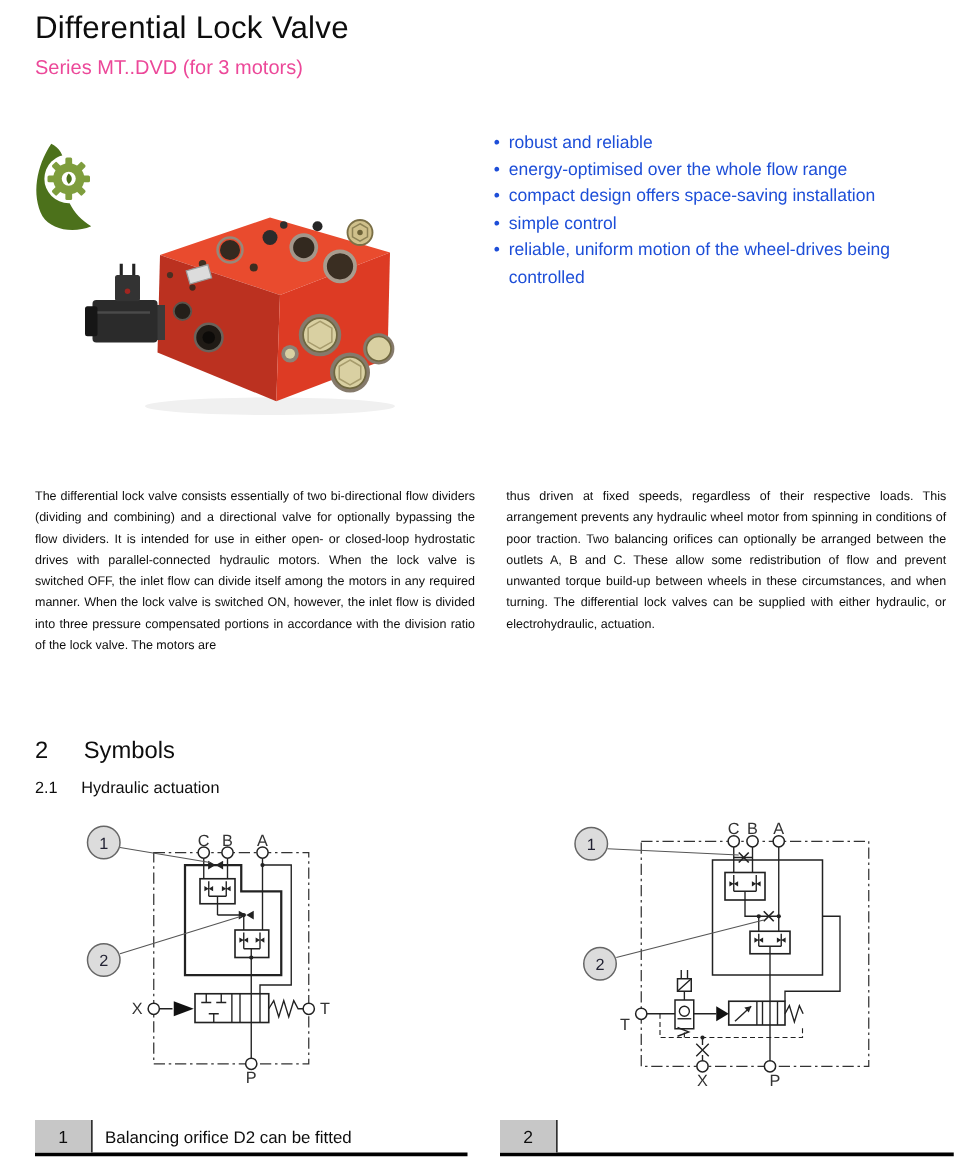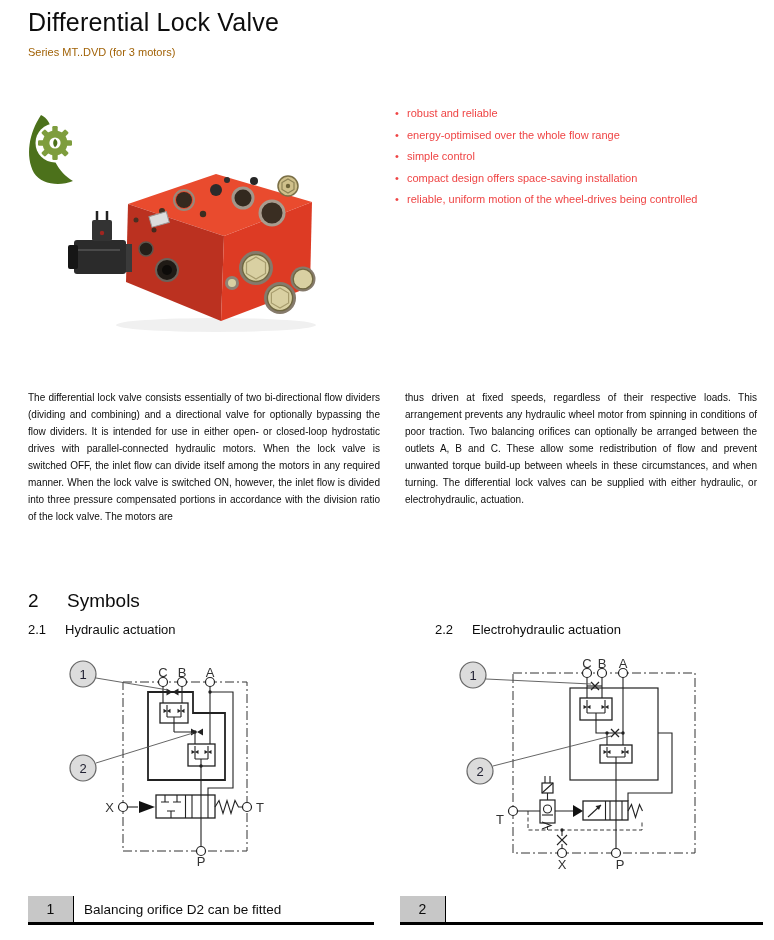--- a/index.html
+++ b/index.html
@@ -2,26 +2,26 @@
 <html><head>
 <meta charset="utf-8">
 <style>
   html,body{margin:0;padding:0;background:#ffffff;}
   .page{
     position:relative;width:774px;height:940px;background:#fff;overflow:hidden;
     font-family:"Liberation Sans",sans-serif;color:#111;
   }
   .abs{position:absolute;}
   .title{font-size:25px;letter-spacing:.2px;color:#0d0d0d;}
-  .subtitle{font-size:11px;color:#a16207;}
+  .subtitle{font-size:16px;color:#ec4899;}
   .brand{display:flex;align-items:center;}
   .brand-word{font-size:33px;line-height:33px;margin-left:6px;}
   .brand-word .eco{font-weight:bold;color:#5d7d1e;}
   .brand-word .draulics{font-weight:400;color:#3a3a3a;}
-  ul.features{margin:0;padding:0;list-style:none;font-size:11px;line-height:21.5px;color:#ef4444;}
+  ul.features{margin:0;padding:0;list-style:none;font-size:14px;line-height:21.5px;color:#1d4ed8;}
   ul.features li{position:relative;padding-left:13px;}
   ul.features li::before{content:"\2022";position:absolute;left:1px;}
   .h1row{font-size:19px;color:#0d0d0d;white-space:nowrap;}
   .h1row .hnum{display:inline-block;width:39px;}
   .h2row{font-size:13px;color:#0d0d0d;white-space:nowrap;}
   .h2row .hnum{display:inline-block;width:37px;}
   .bodycol{width:352px;font-size:10px;line-height:17px;text-align:justify;color:#0d0d0d;}
   .legend{display:flex;height:26px;border-bottom:3px solid #000;align-items:stretch;}
   .legend-num{width:45px;background:#c7c7c7;border-right:1.5px solid #000;
     display:flex;align-items:center;justify-content:center;font-size:14px;color:#0d0d0d;}
@@ -102,36 +102,33 @@
     <rect x="26" y="60" width="20" height="21" rx="2" fill="#333333"></rect>
     <line x1="31" y1="60" x2="31" y2="51" stroke="#222" stroke-width="2.5"></line>
     <line x1="41" y1="60" x2="41" y2="51" stroke="#222" stroke-width="2.5"></line>
     <circle cx="36" cy="73" r="2.2" fill="#a02520"></circle>
     <line x1="12" y1="90" x2="54" y2="90" stroke="#4a4a4a" stroke-width="2"></line>
   </svg>
 
   <ul class="abs features" style="left:394px;top:103px;width:366px">
     <li>robust and reliable</li>
     <li>energy-optimised over the whole flow range</li>
+    <li>compact design offers space-saving installation</li>
     <li>simple control</li>
-    <li>compact design offers space-saving installation</li>
     <li>reliable, uniform motion of the wheel-drives being controlled</li>
   </ul>
 
   <div class="abs bodycol" style="left:28px;top:389px">The differential lock valve consists essentially of two bi-directional flow dividers (dividing and combining) and a directional valve for optionally bypassing the flow dividers. It is intended for use in either open- or closed-loop hydrostatic drives with parallel-connected hydraulic motors. When the lock valve is switched OFF, the inlet flow can divide itself among the motors in any required manner. When the lock valve is switched ON, however, the inlet flow is divided into three pressure compensated portions in accordance with the division ratio of the lock valve. The motors are</div>
   <div class="abs bodycol" style="left:405px;top:389px">thus driven at fixed speeds, regardless of their respective loads. This arrangement prevents any hydraulic wheel motor from spinning in conditions of poor traction. Two balancing orifices can optionally be arranged between the outlets A, B and C. These allow some redistribution of flow and prevent unwanted torque build-up between wheels in these circumstances, and when turning. The differential lock valves can be supplied with either hydraulic, or electrohydraulic, actuation.</div>
 
   <div class="abs h1row" style="left:28px;top:590px">
     <span class="hnum">2</span><span>Symbols</span>
   </div>
   <div class="abs h2row" style="left:28px;top:622px">
     <span class="hnum">2.1</span><span>Hydraulic actuation</span>
-  </div>
-  <div class="abs h2row" style="left:435px;top:622px">
-    <span class="hnum">2.2</span><span>Electrohydraulic actuation</span>
   </div>
 
   <svg class="abs" style="left:20px;top:653px" width="360" height="235" viewBox="0 0 360 235">
 
     <rect x="103" y="29" width="124" height="169" fill="none" stroke="#333" stroke-width="1" stroke-dasharray="9 3 2 3"></rect>
 
     <path d="M128,39 H173 V60 H205 V127 H128 Z" fill="none" stroke="#222" stroke-width="1.8"></path>
 
     <g stroke="#222" stroke-width="1.1" fill="none">
       <path d="M143,33.5 V50"></path>

